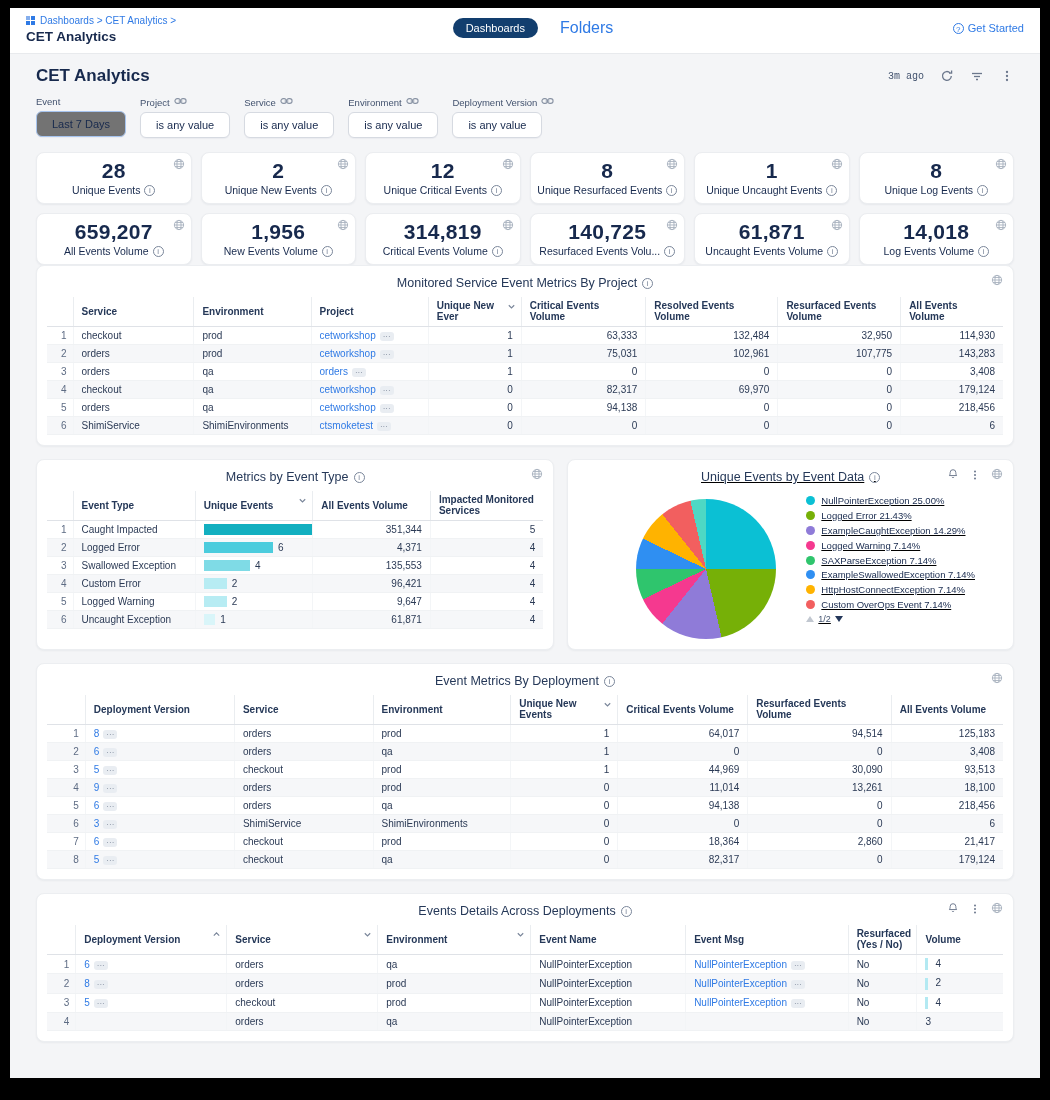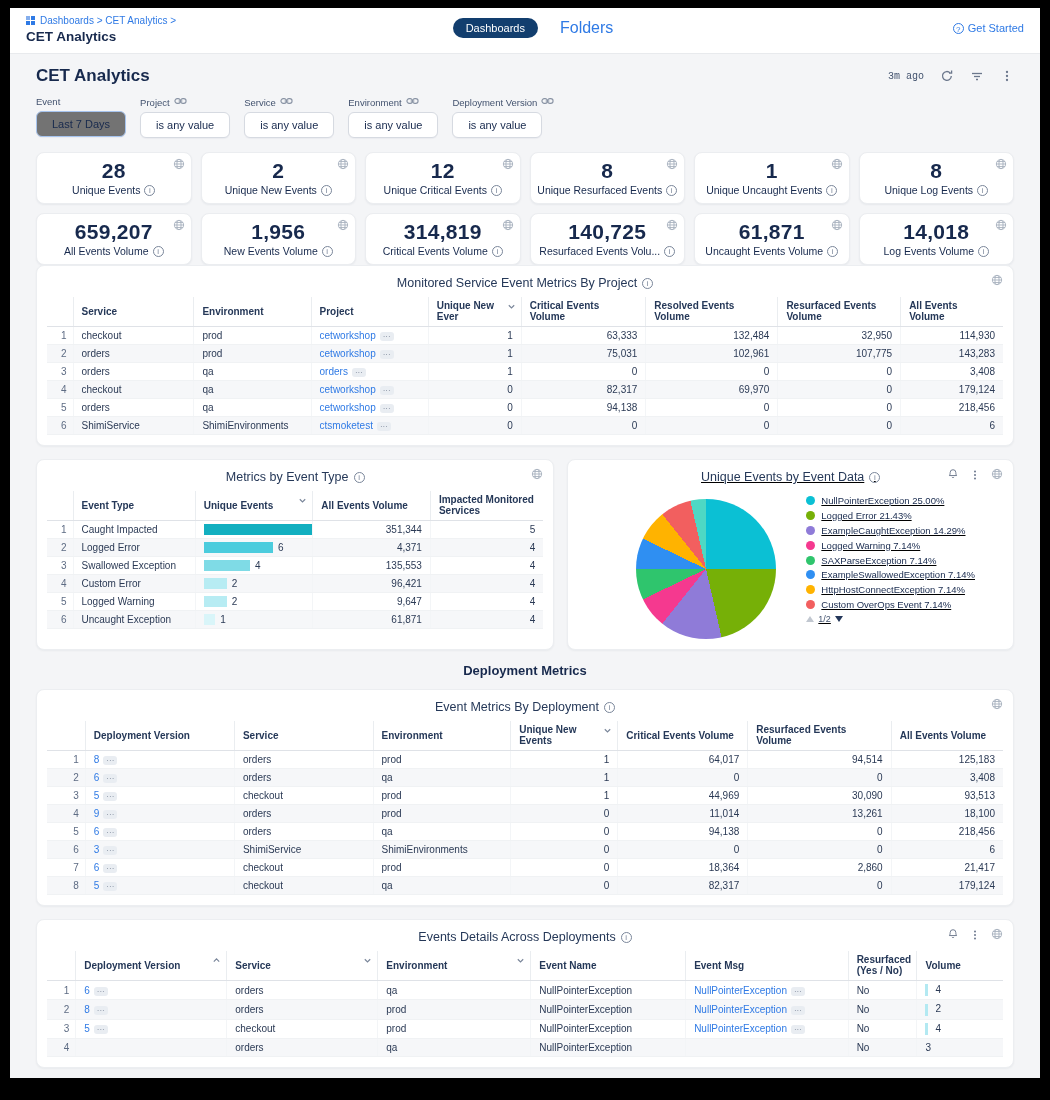--- a/index.html
+++ b/index.html
@@ -630,21 +630,20 @@
             <div class="lpage">
               <span class="tri-up"></span>
               <span>1/2</span>
               <span class="tri-down"></span>
             </div>
           </div>
         </div>
       </div>
     </div>
 
-    <div class="section-h">Deployment Metrics</div>
 
     <div class="panel">
       <div class="panel-icons">
           <span class="icon-globe">
             <svg width="12" height="12" viewBox="0 0 14 14" fill="none" stroke="#A9B2BF" stroke-width="1.1">
               <circle cx="7" cy="7" r="5.4"></circle>
               <ellipse cx="7" cy="7" rx="2.4" ry="5.4"></ellipse>
               <line x1="1.6" y1="7" x2="12.4" y2="7"></line>
               <line x1="2.4" y1="4" x2="11.6" y2="4"></line>
               <line x1="2.4" y1="10" x2="11.6" y2="10"></line>

